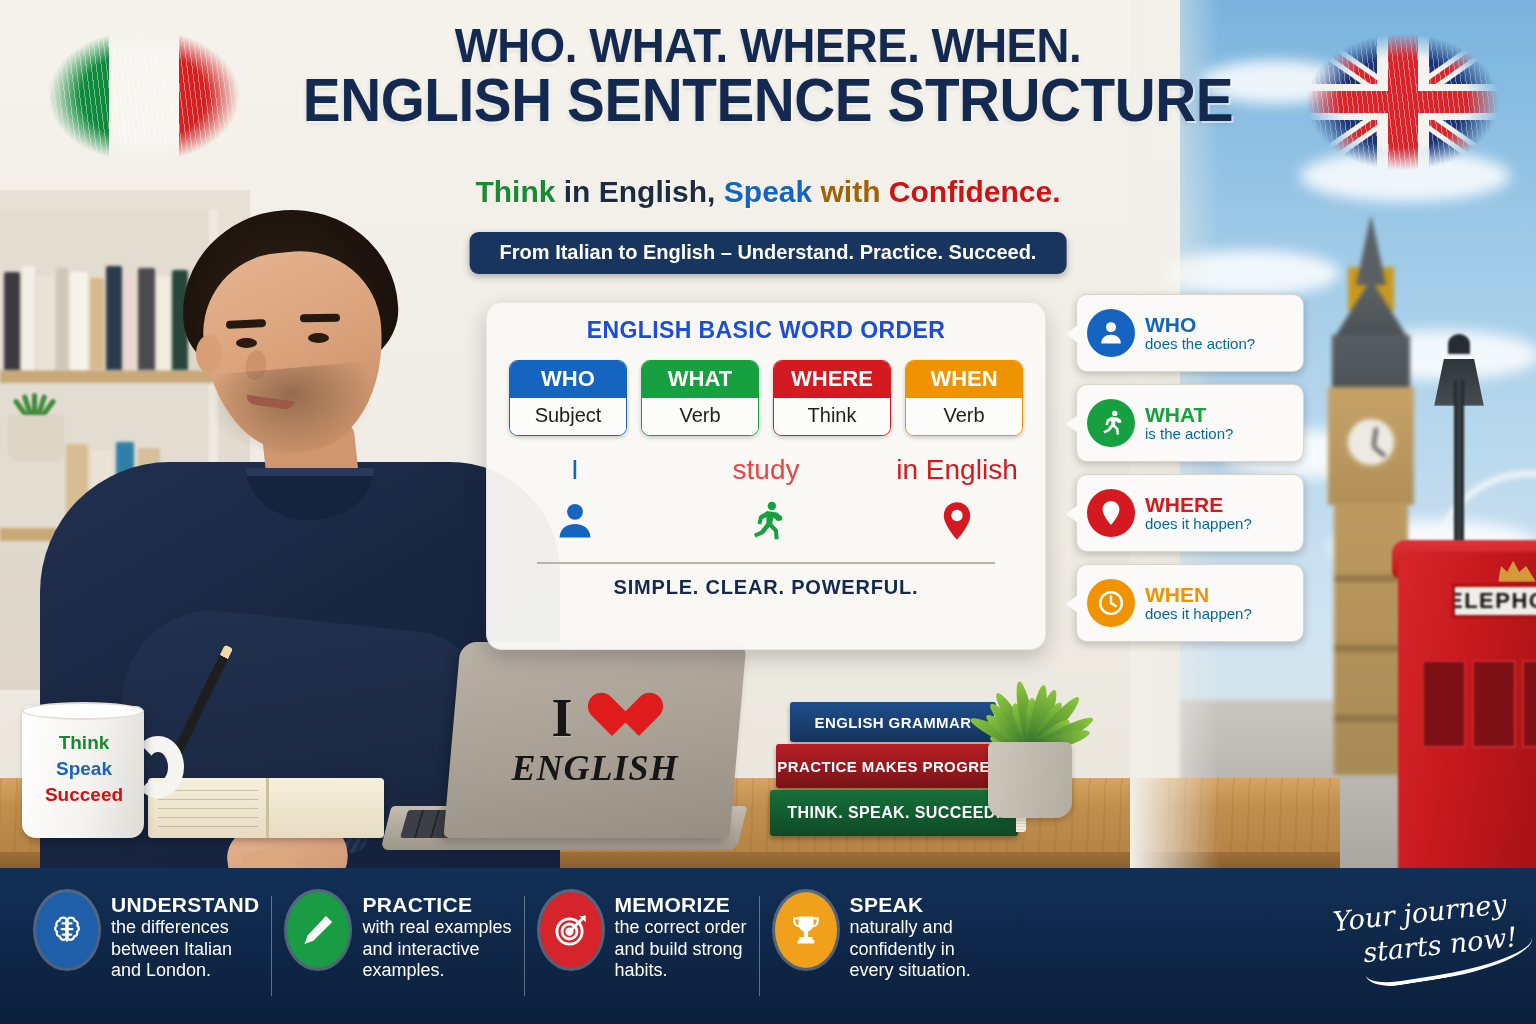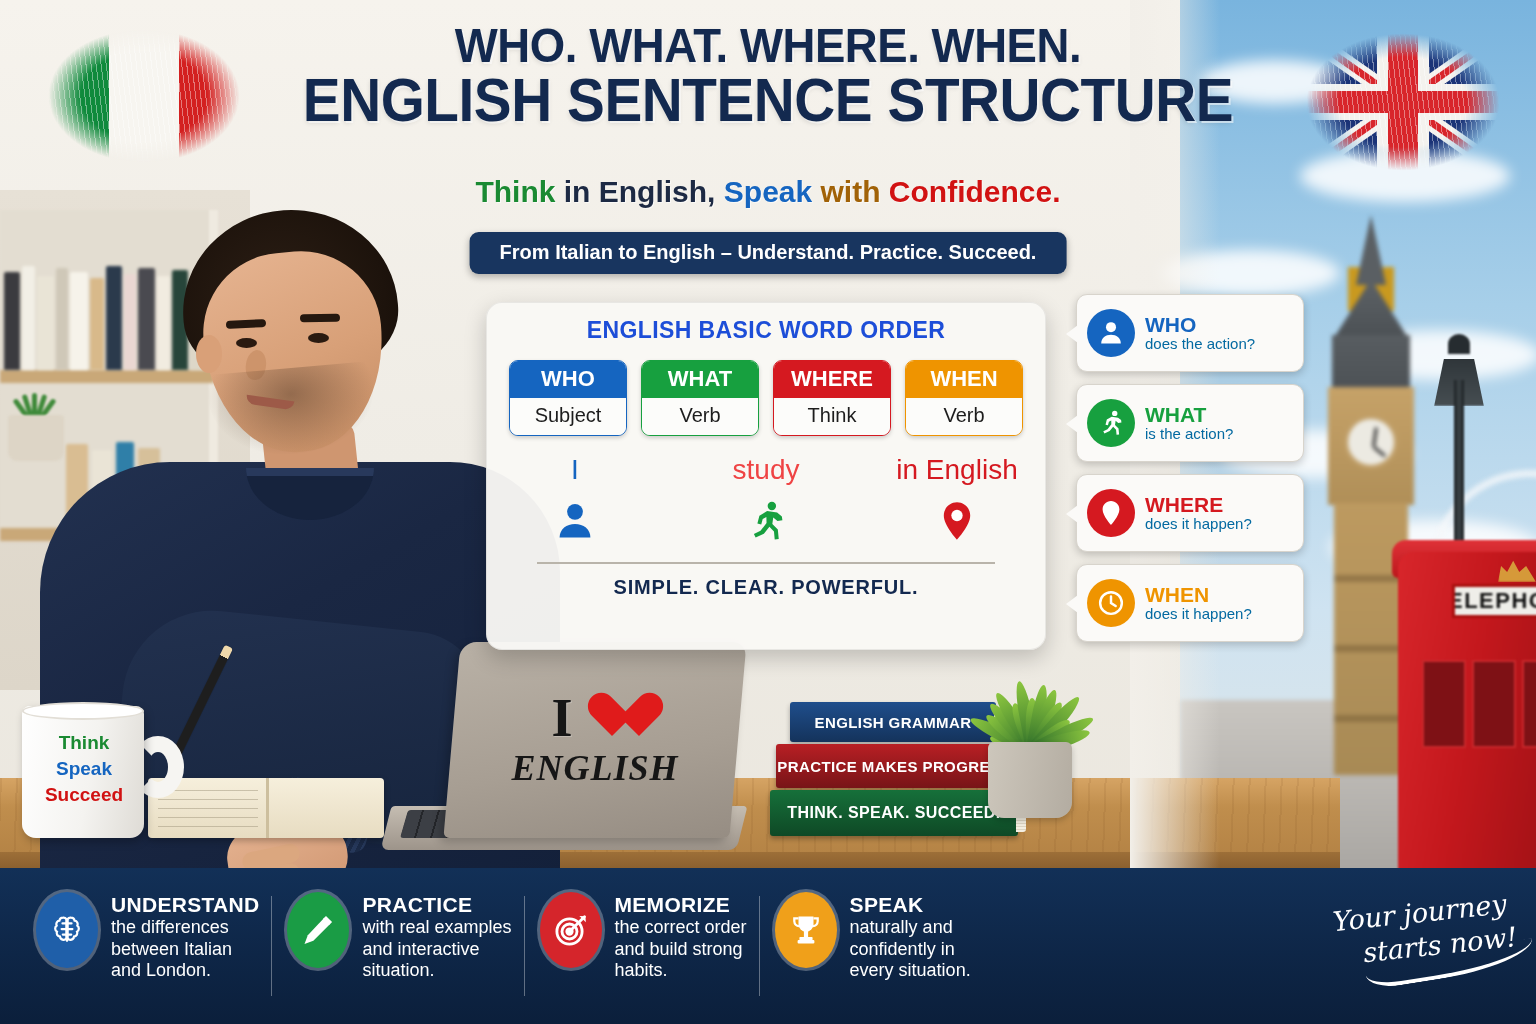--- a/index.html
+++ b/index.html
@@ -564,21 +564,21 @@
           <div class="f-ic" style="background:#1a9c45">
             <svg width="36" height="36" viewBox="0 0 24 24" fill="#ffffff">
               <path d="M17.3 2.6 21.4 6.7 8.9 19.2 3 21.4l2.2-5.9z"></path>
               <path d="M15.8 4.1 19.9 8.2" stroke="#ffffff" stroke-width="1"></path>
             </svg>
           </div>
           <div class="f-tx">
             <div class="f-h">PRACTICE</div>
             <div class="f-s">with real examples</div>
             <div class="f-s">and interactive</div>
-            <div class="f-s">situation.</div>
+            <div class="f-s">examples.</div>
           </div>
         </div>
         <div class="feat">
           <div class="f-ic" style="background:#d5252b">
             <svg width="36" height="36" viewBox="0 0 24 24" fill="none" stroke="#ffffff" stroke-width="1.9">
               <circle cx="11" cy="13" r="8.4"></circle>
               <circle cx="11" cy="13" r="5"></circle>
               <circle cx="11" cy="13" r="1.8" fill="#ffffff"></circle>
               <path d="M11 13 21 3.2" stroke-linecap="round"></path>
               <path d="M17.6 2.6 21.6 2.9l.3 4" fill="#ffffff" stroke="none"></path>

